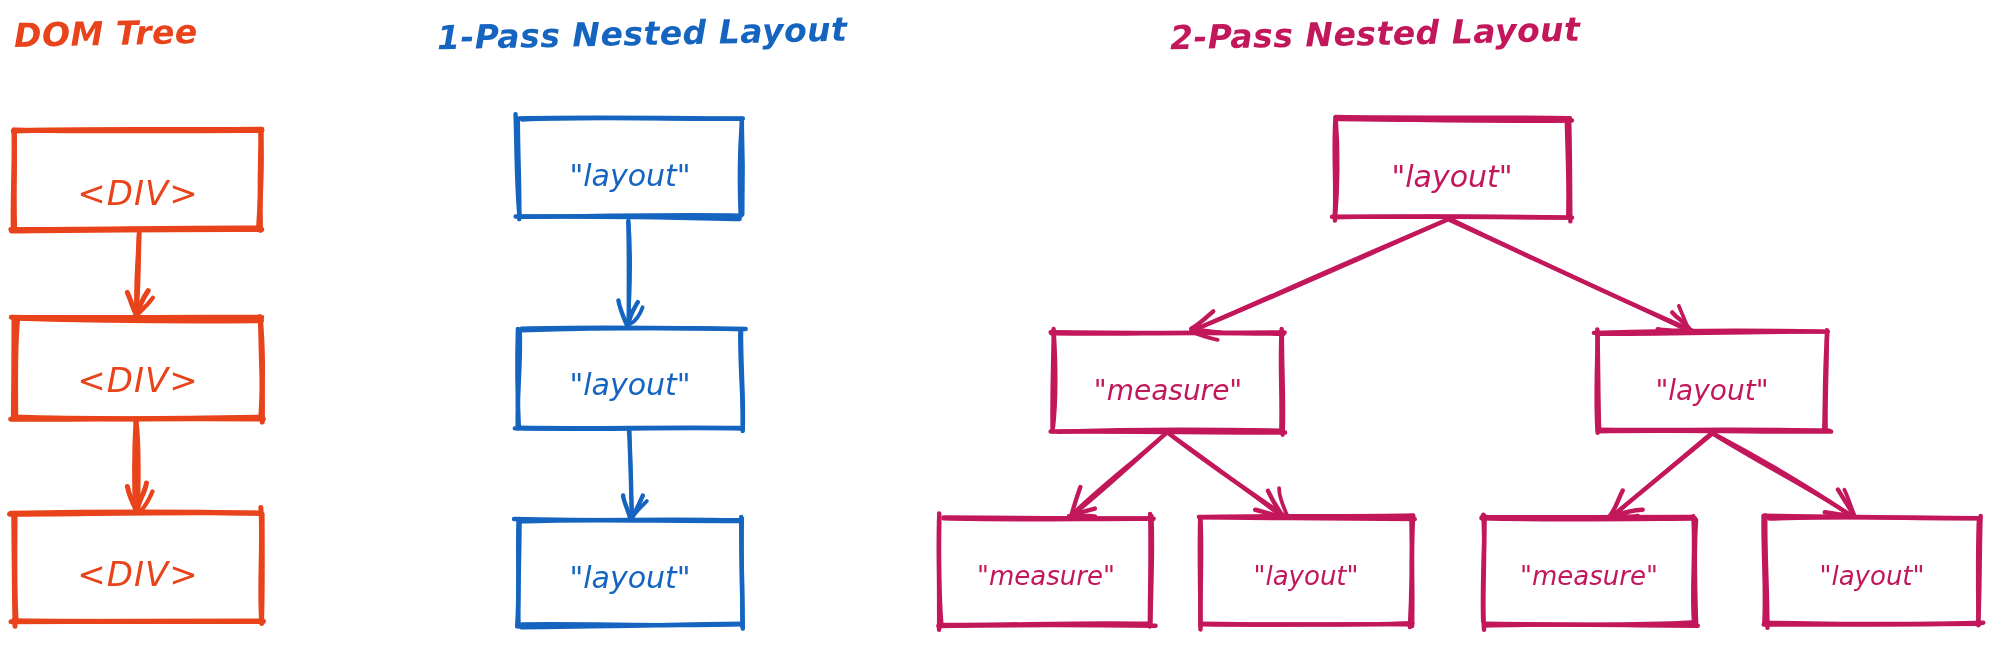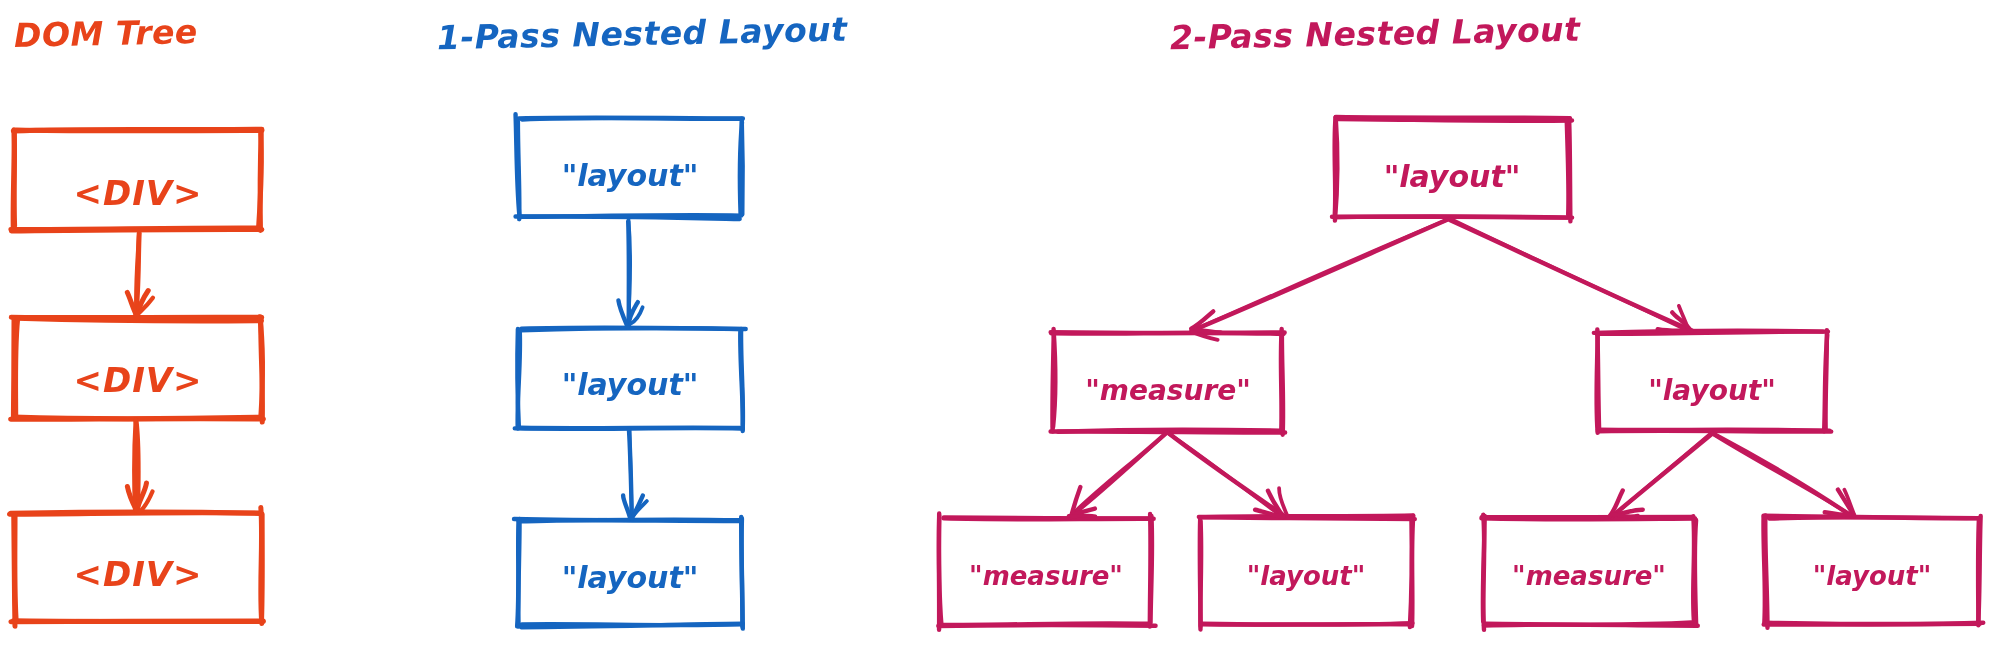--- a/index.html
+++ b/index.html
@@ -19,21 +19,21 @@
     font-weight:700;
     font-style:italic;
     font-size:33px;
     letter-spacing:.5px;
     white-space:nowrap;
     transform:rotate(-1.2deg);
   }
   .node-label{
     position:absolute;
     font-family:"DejaVu Sans", sans-serif;
-    font-weight:700;
+    font-weight:400;
     font-style:italic;
     white-space:nowrap;
     text-align:center;
     transform:translate(-50%,-50%);
   }
   .lbl-dom{font-size:34px;letter-spacing:1px;}
   .lbl-blue{font-size:30px;}
   .lbl-pink-mid{font-size:28px;}
   .lbl-pink-leaf{font-size:26px;}
   .lbl-root{font-size:30px;}

